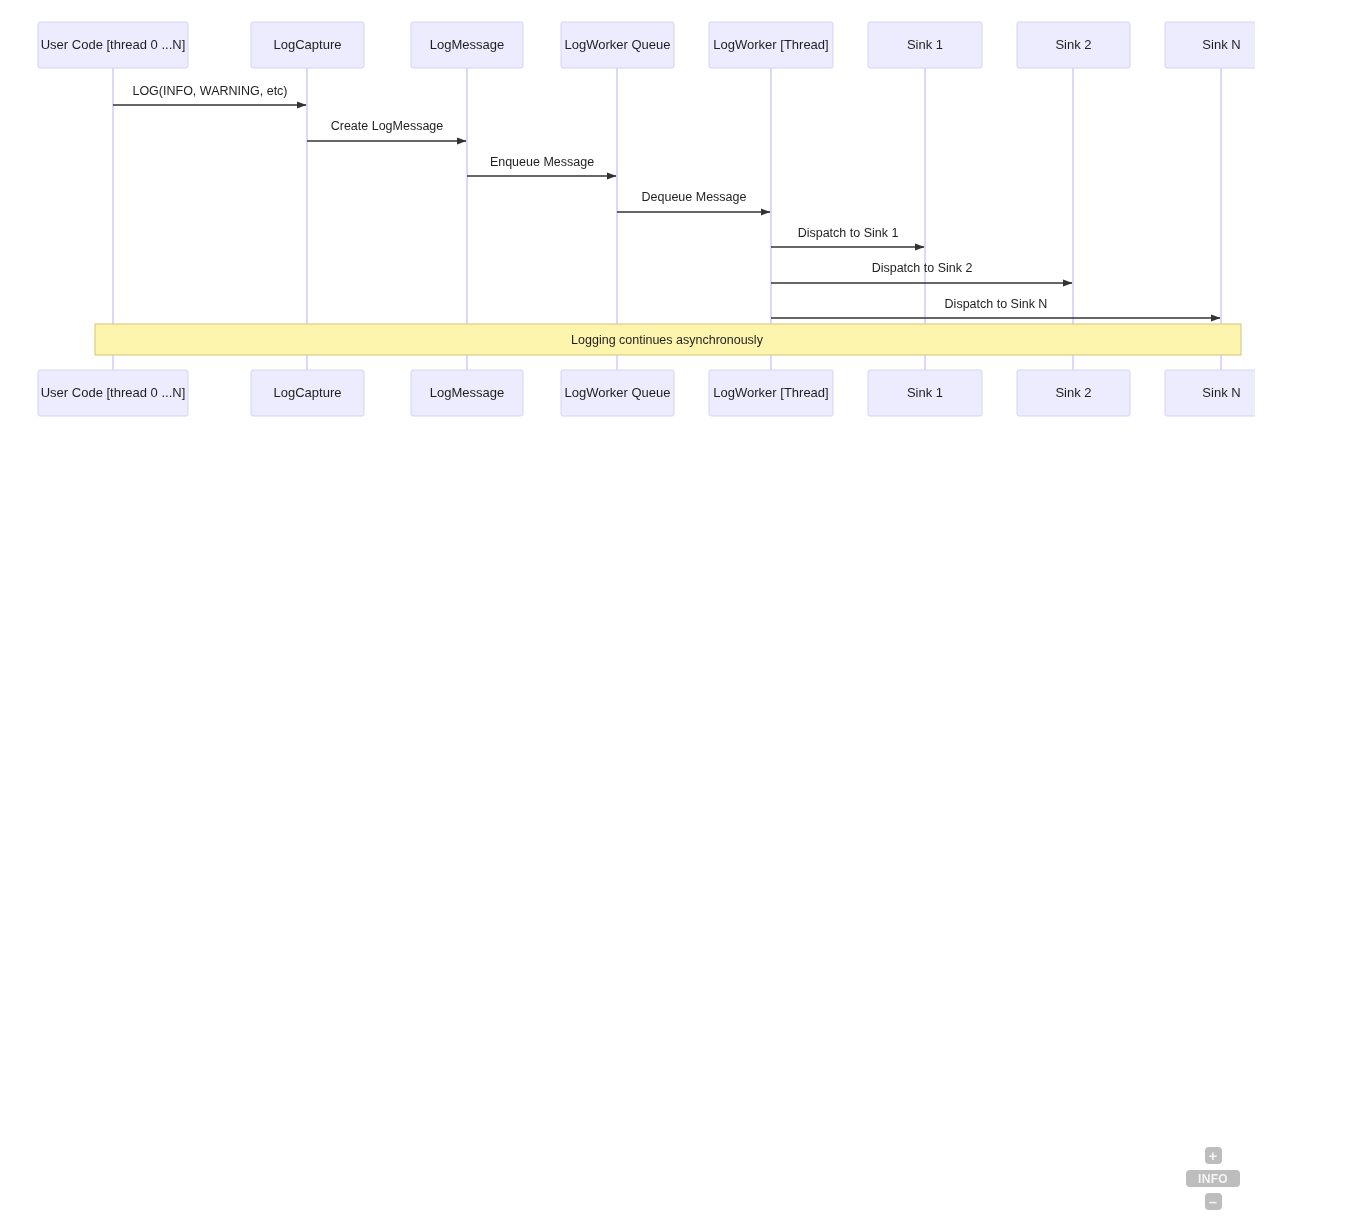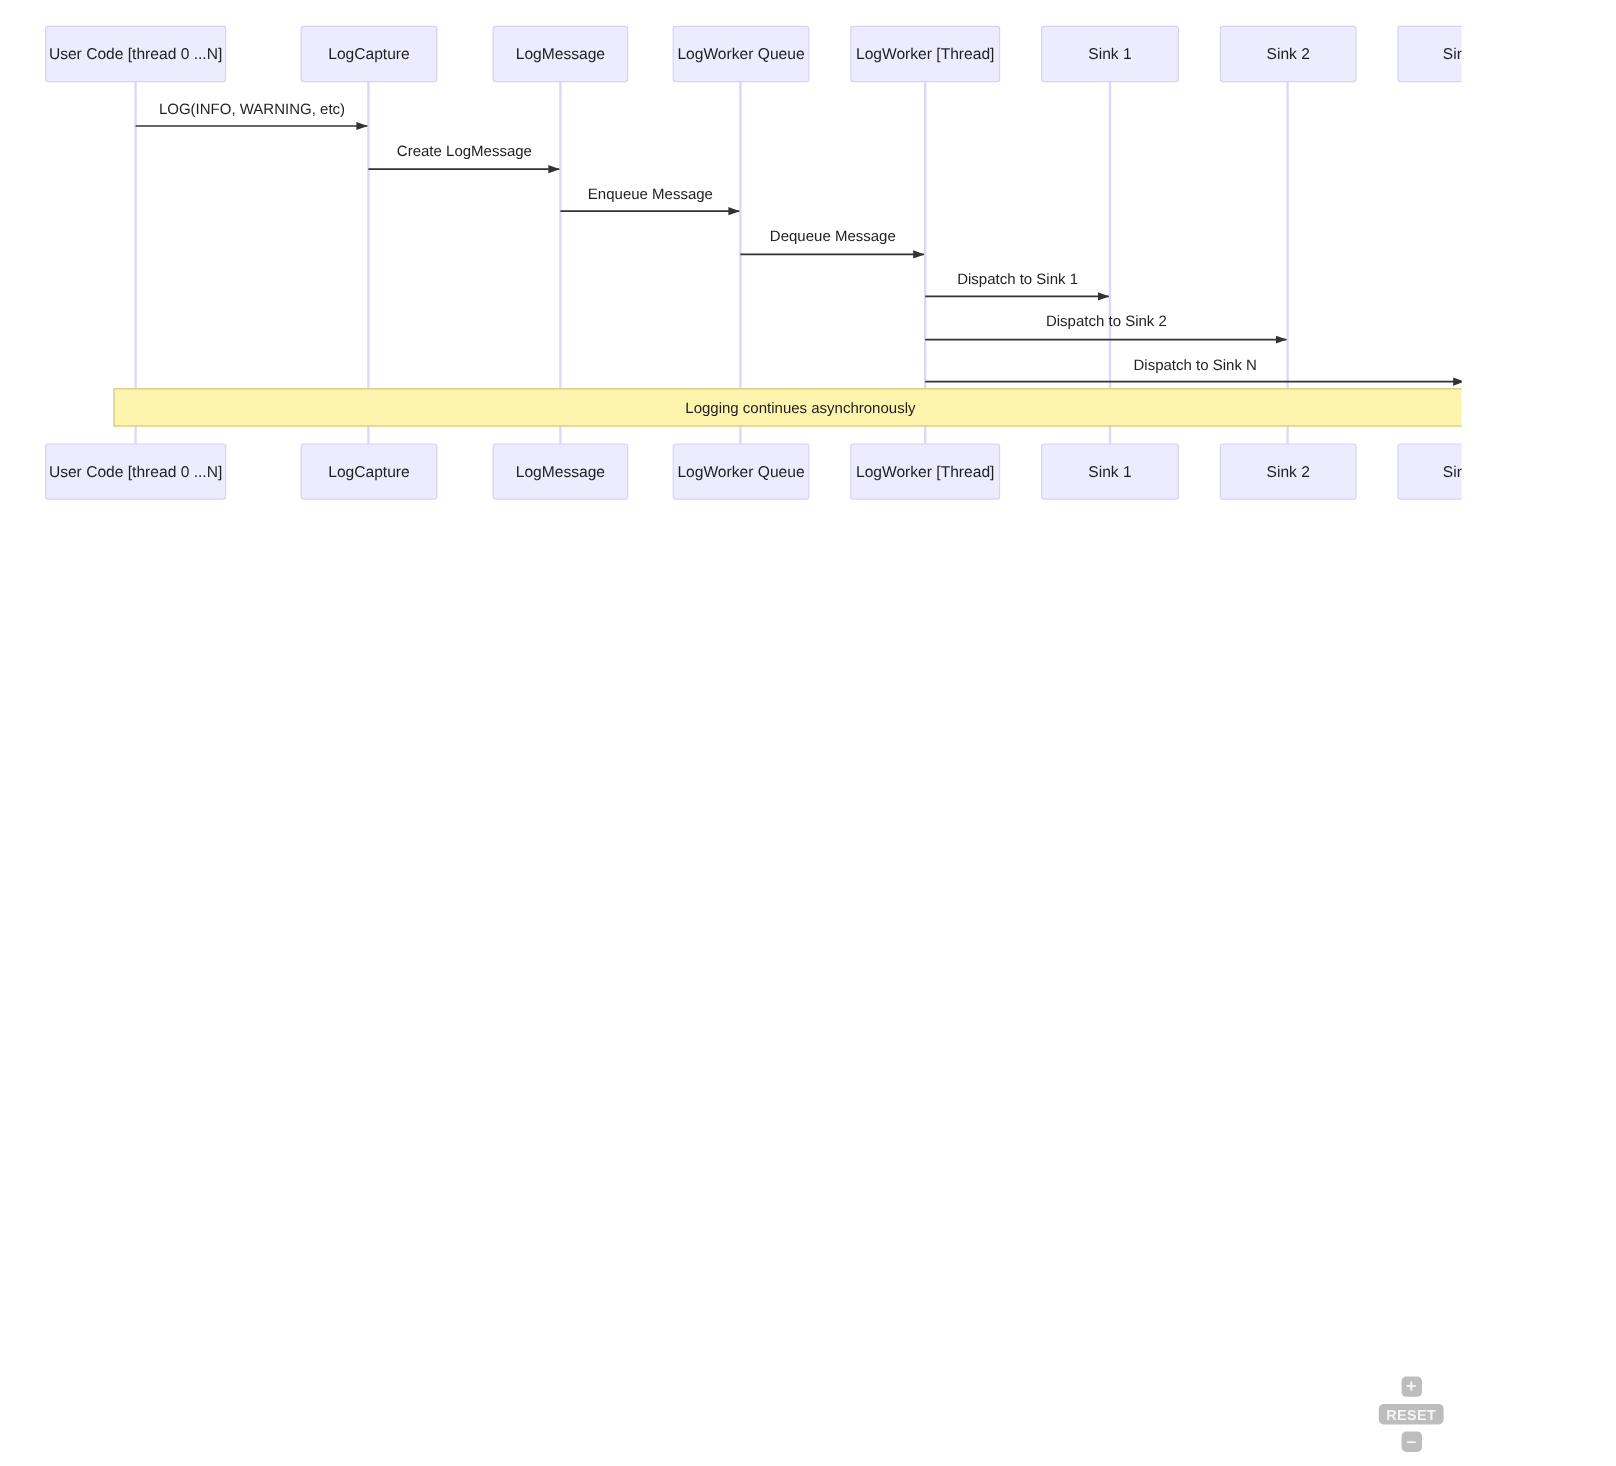--- a/index.html
+++ b/index.html
@@ -7,20 +7,21 @@
     padding: 0;
     background: #ffffff;
     font-family: "Liberation Sans", sans-serif;
   }
   #page {
     position: relative;
     width: 1218px;
     height: 1222px;
     overflow: hidden;
     background: #ffffff;
+    padding-left: 37px;
   }
   #diagram-svg {
     position: absolute;
     left: 0;
     top: 0;
   }
   .actor-box {
     fill: #ececfe;
     stroke: #d6d2f8;
     stroke-width: 1;
@@ -217,17 +218,17 @@
         </g>
         <g>
           <rect x="1165" y="370" width="113" height="46" class="actor-box"></rect>
           <text x="1221.5" y="394" class="actor-label">Sink N</text>
         </g>
       </g>
   </svg>
 
   <div id="zoom-controls">
     <button class="zoom-btn square">+</button>
-    <button class="zoom-btn reset">RESET</button>
+    <button class="zoom-btn reset">INFO</button>
     <button class="zoom-btn square">–</button>
   </div>
 
 </div>
 
 </body></html>

